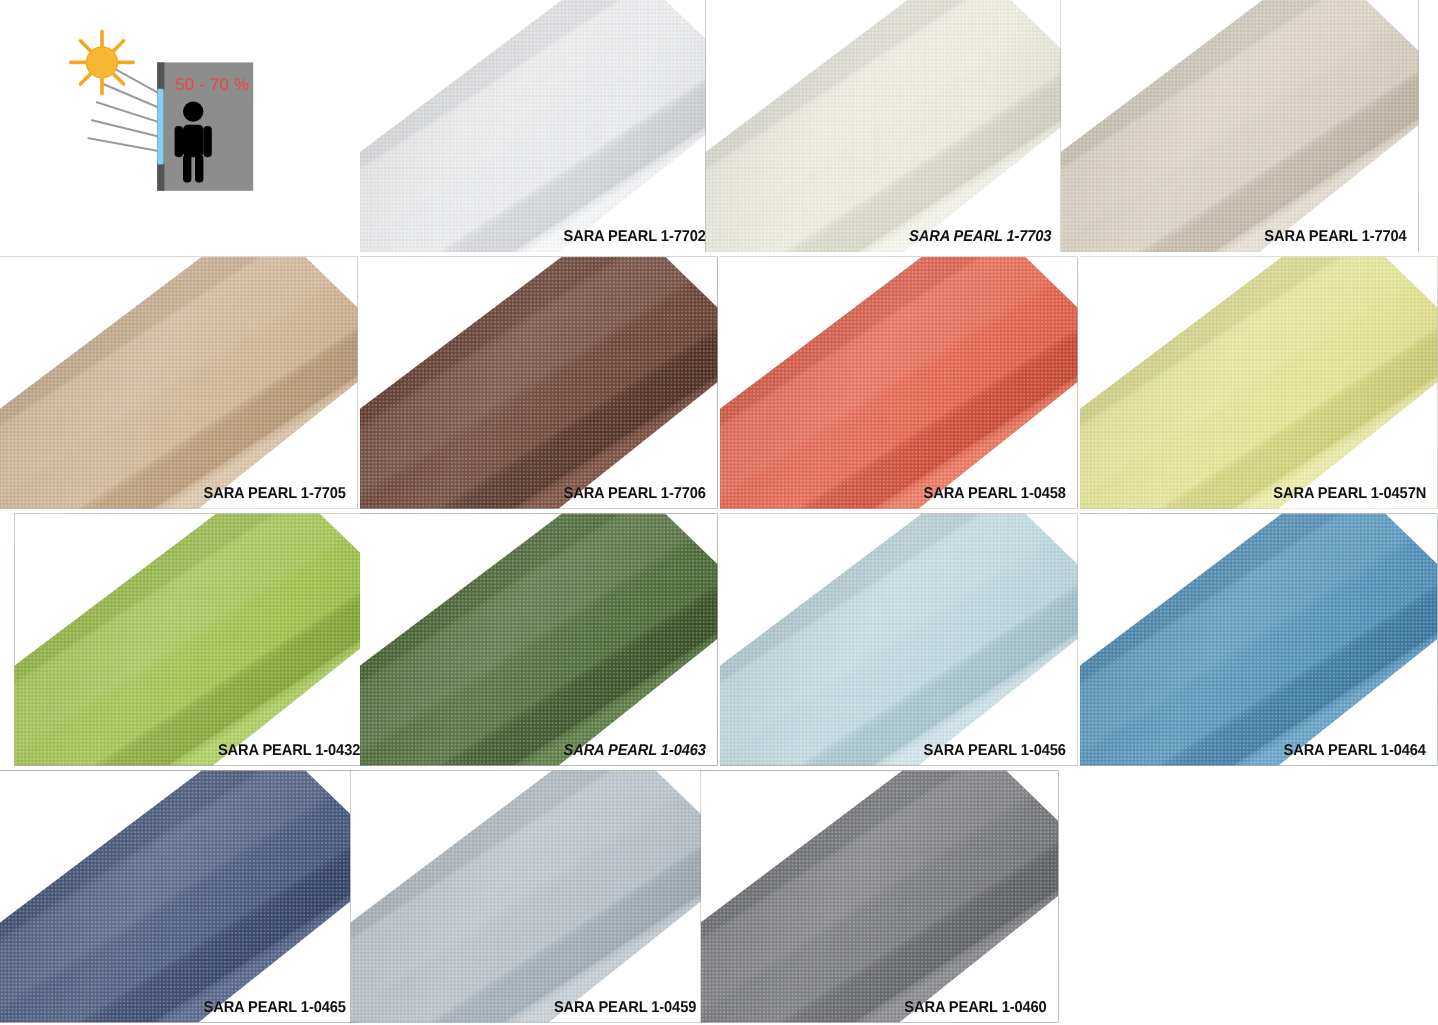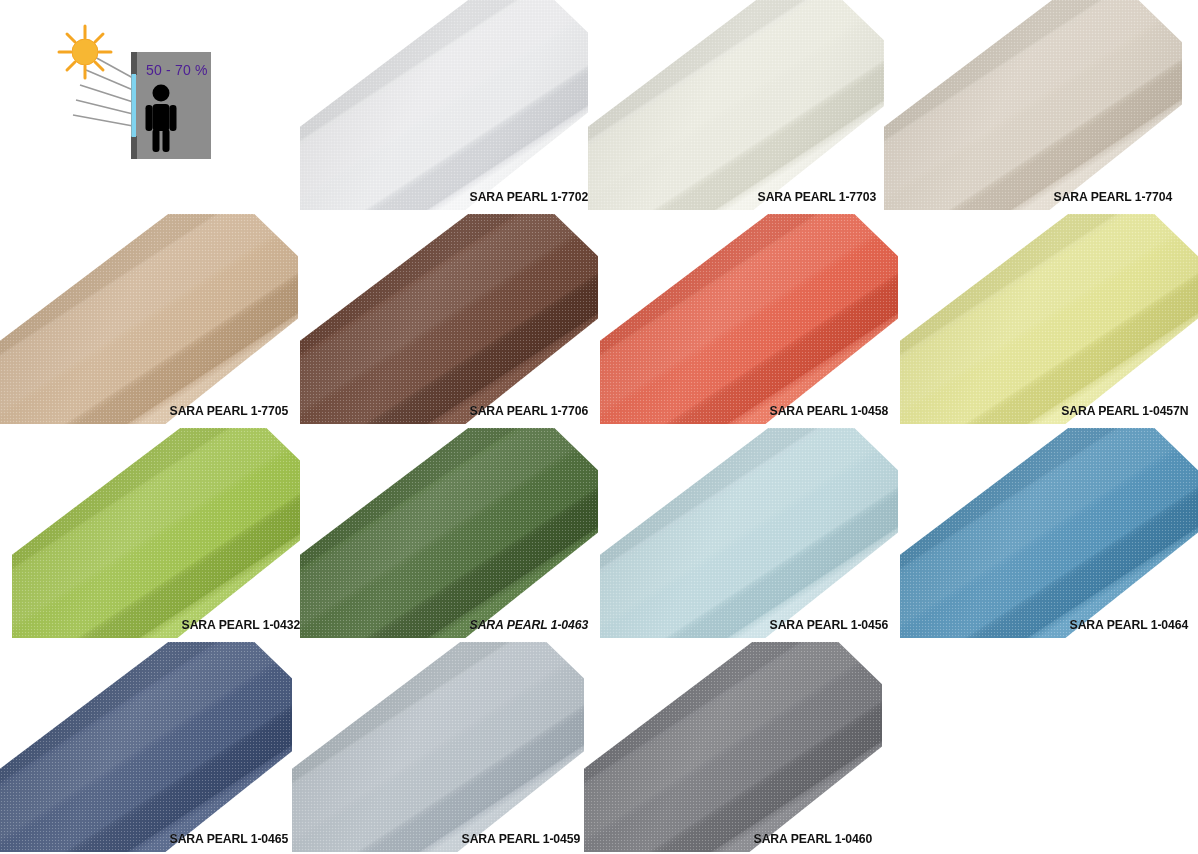--- a/index.html
+++ b/index.html
@@ -70,21 +70,21 @@
     font-family:"Liberation Sans","DejaVu Sans",sans-serif;
     transform:scaleX(.94);transform-origin:100% 50%;
     text-shadow:0 0 1px rgba(255,255,255,.45);
   }
 
   
   .legend{position:absolute;left:0;top:0;width:298px;height:210px;background:#fff;}
   .legend svg{position:absolute;left:0;top:0;}
   .legend-pct{
     position:absolute;left:146px;top:62px;
-    font-size:14px;color:#4c1d95;font-weight:400;
+    font-size:14px;color:#ef4444;font-weight:400;
     font-family:"Liberation Sans","DejaVu Sans",sans-serif;
     white-space:nowrap;letter-spacing:.2px;
   }
 </style>
 </head>
 <body>
 
 <div id="page">
 
   <div class="grid">
@@ -139,21 +139,21 @@
             <div class="bands" style="background: repeating-linear-gradient(147deg, rgb(210, 212, 216) 0px, rgb(210, 212, 216) 26px, rgb(230, 231, 234) 28px, rgb(246, 247, 248) 34px, rgb(246, 247, 248) 72px, rgb(240, 241, 242) 75px, rgb(233, 234, 236) 80px, rgb(233, 234, 236) 126px, rgb(220, 222, 225) 129px, rgb(219, 220, 222) 134px, rgb(219, 220, 222) 168px, rgb(233, 234, 235) 171px, rgb(235, 235, 237) 176px, rgb(235, 235, 237) 216px, rgb(234, 235, 237) 219px, rgb(233, 234, 236) 224px, rgb(233, 234, 236) 262px, rgb(219, 221, 224) 265px, rgb(210, 212, 216) 270px);"></div>
             <div class="weave"></div>
             <div class="shade"></div>
           </div>
           <div class="corner corner-tl"></div>
           <div class="corner corner-br"></div>
           <div class="corner corner-tr"></div>
           <div class="label">SARA PEARL 1-7702</div>
         </div>
       </div>
-      <div class="cell" style="left: 588px; top: 0px; width: 298px; height: 210px;">
+      <div class="cell" style="left: 588px; top: 0px; width: 298px; height: 210px; font-style: italic;">
         <div class="swatch">
           <div class="fabric">
             <div class="bands" style="background: repeating-linear-gradient(147deg, rgb(214, 214, 200) 0px, rgb(214, 214, 200) 26px, rgb(231, 231, 220) 28px, rgb(245, 245, 237) 34px, rgb(245, 245, 237) 72px, rgb(239, 239, 230) 75px, rgb(233, 233, 222) 80px, rgb(233, 233, 222) 126px, rgb(223, 223, 210) 129px, rgb(219, 219, 209) 134px, rgb(219, 219, 209) 168px, rgb(232, 232, 223) 171px, rgb(235, 235, 224) 176px, rgb(235, 235, 224) 216px, rgb(234, 234, 223) 219px, rgb(233, 233, 222) 224px, rgb(233, 233, 222) 262px, rgb(222, 222, 209) 265px, rgb(214, 214, 200) 270px);"></div>
             <div class="weave"></div>
             <div class="shade"></div>
           </div>
           <div class="corner corner-tl"></div>
           <div class="corner corner-br"></div>
           <div class="corner corner-tr"></div>
           <div class="label">SARA PEARL 1-7703</div>

